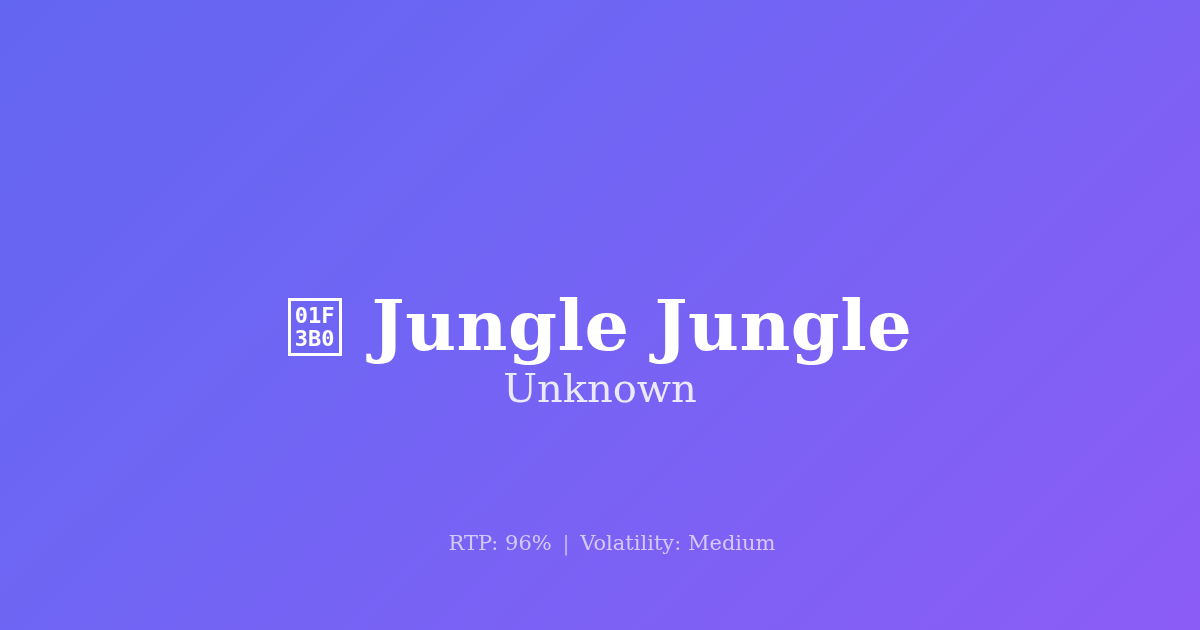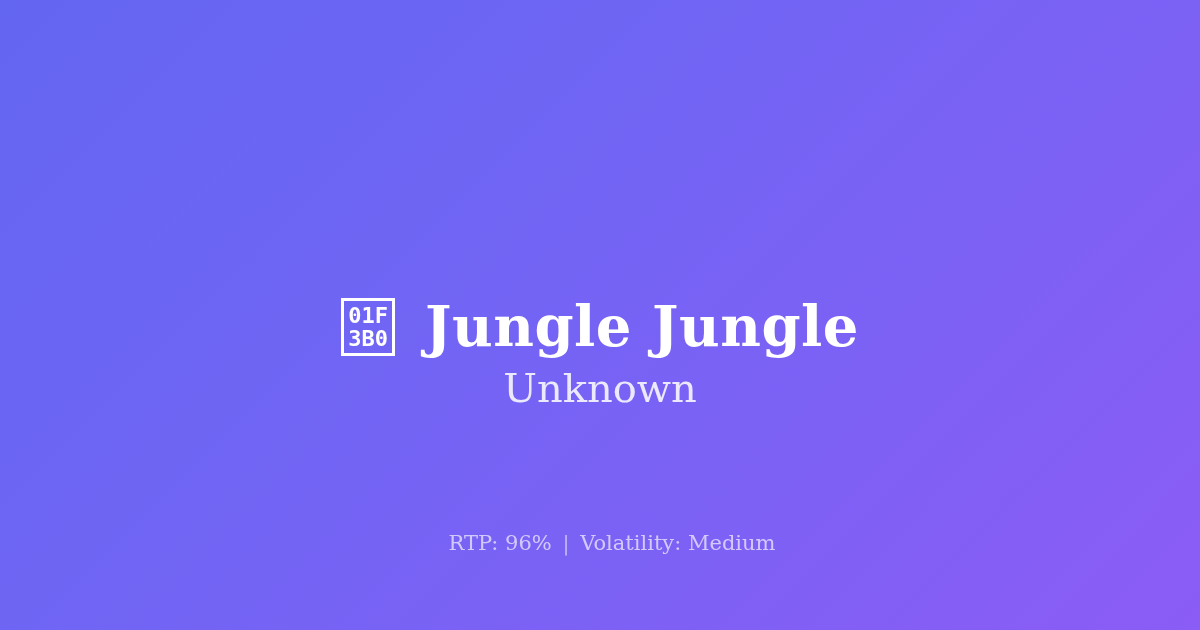--- a/index.html
+++ b/index.html
@@ -65,21 +65,21 @@
     line-height: 23px;
     font-weight: 700;
     color: #ffffff;
     letter-spacing: 0px;
     text-align: center;
   }
 
   .game-title {
     font-family: "DejaVu Serif", "Liberation Serif", serif;
     font-weight: 700;
-    font-size: 56px;
+    font-size: 70px;
     line-height: 86px;
     color: #ffffff;
     letter-spacing: 0.5px;
     text-align: right;
   }
 
   
   .provider {
     position: absolute;
     top: 365px;

